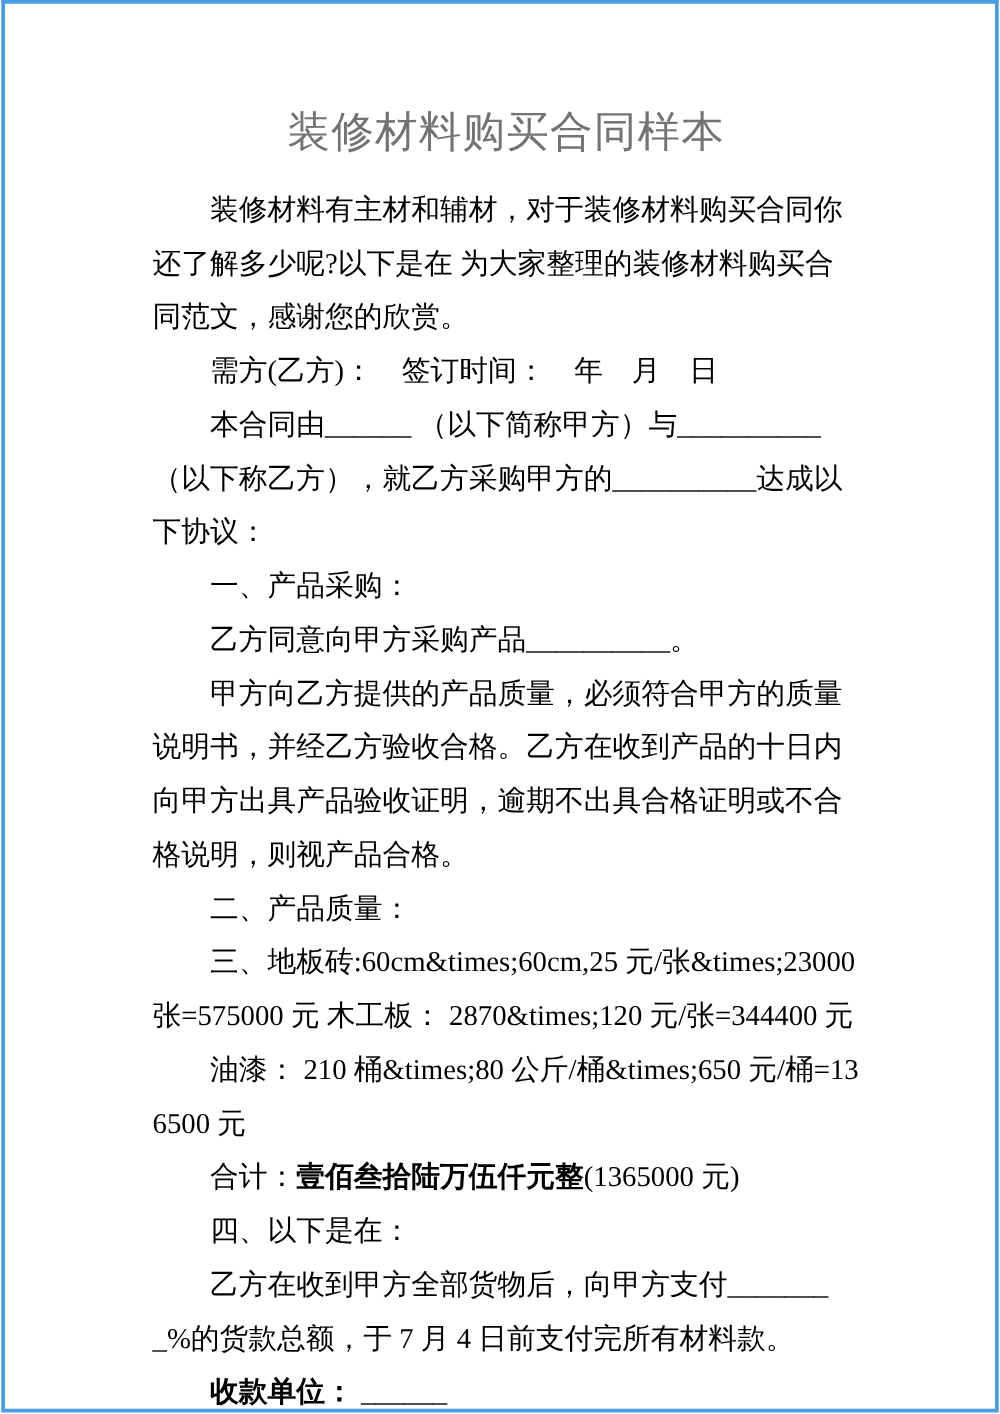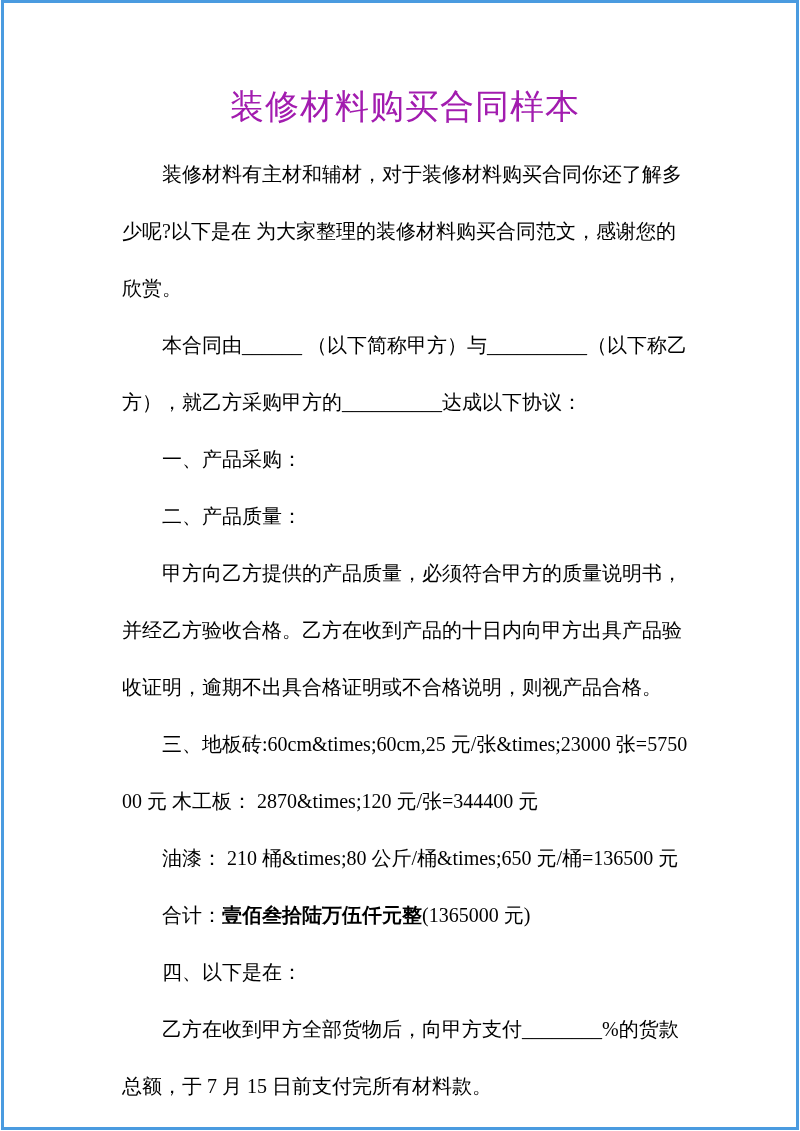--- a/index.html
+++ b/index.html
@@ -9,47 +9,49 @@
   }
   .page-border{
     position:absolute;left:1px;top:0;right:1px;bottom:1px;
     border:3px solid #4a9be0;pointer-events:none;box-sizing:border-box;
   }
   .content{
     position:absolute;left:0;top:0;width:800px;box-sizing:border-box;
     padding:84px 112px 0 122px;
   }
   .doc-title{
-    font-size:34px;font-weight:normal;color:#a21caf;text-align:center;
+    font-size:34px;font-weight:normal;color:#737373;text-align:center;
     margin:0 0 16px 0;line-height:46px;letter-spacing:1px;
   }
   p.doc-line{
-    margin:0;font-size:20px;line-height:57px;
+    margin:0;font-size:23px;line-height:43px;
     word-break:break-all;
     font-family:Liberation Serif, serif;
   }
   p.indent{text-indent:2em;}
   .bold{font-weight:bold;margin-top:24px;}
 </style>
 </head>
 <body>
 
 <div class="page-border"></div>
 
 <div class="content">
   <h1 class="doc-title">装修材料购买合同样本</h1>
 
   <p class="doc-line indent">装修材料有主材和辅材，对于装修材料购买合同你还了解多少呢?以下是在 为大家整理的装修材料购买合同范文，感谢您的欣赏。</p>
+  <p class="doc-line indent">需方(乙方)：　签订时间：　年　月　日</p>
   <p class="doc-line indent">本合同由______ （以下简称甲方）与__________（以下称乙方），就乙方采购甲方的__________达成以下协议：</p>
   <p class="doc-line indent">一、产品采购：</p>
+  <p class="doc-line indent">乙方同意向甲方采购产品__________。</p>
+  <p class="doc-line indent">甲方向乙方提供的产品质量，必须符合甲方的质量说明书，并经乙方验收合格。乙方在收到产品的十日内向甲方出具产品验收证明，逾期不出具合格证明或不合格说明，则视产品合格。</p>
   <p class="doc-line indent">二、产品质量：</p>
-  <p class="doc-line indent">甲方向乙方提供的产品质量，必须符合甲方的质量说明书，并经乙方验收合格。乙方在收到产品的十日内向甲方出具产品验收证明，逾期不出具合格证明或不合格说明，则视产品合格。</p>
   <p class="doc-line indent">三、地板砖:60cm&amp;times;60cm,25 元/张&amp;times;23000 张=575000 元 木工板： 2870&amp;times;120 元/张=344400 元</p>
   <p class="doc-line indent">油漆： 210 桶&amp;times;80 公斤/桶&amp;times;650 元/桶=136500 元</p>
 
   <p class="doc-line indent"><span>合计：</span><span class="bold">壹佰叁拾陆万伍仟元整</span><span>(1365000 元)</span></p>
 
   <p class="doc-line indent">四、以下是在：</p>
-  <p class="doc-line indent">乙方在收到甲方全部货物后，向甲方支付________%的货款总额，于 7 月 15 日前支付完所有材料款。</p>
+  <p class="doc-line indent">乙方在收到甲方全部货物后，向甲方支付________%的货款总额，于 7 月 4 日前支付完所有材料款。</p>
 
   <p class="doc-line indent"><span class="bold">收款单位：</span><span> ______</span></p>
 
 </div>
 
 </body></html>

